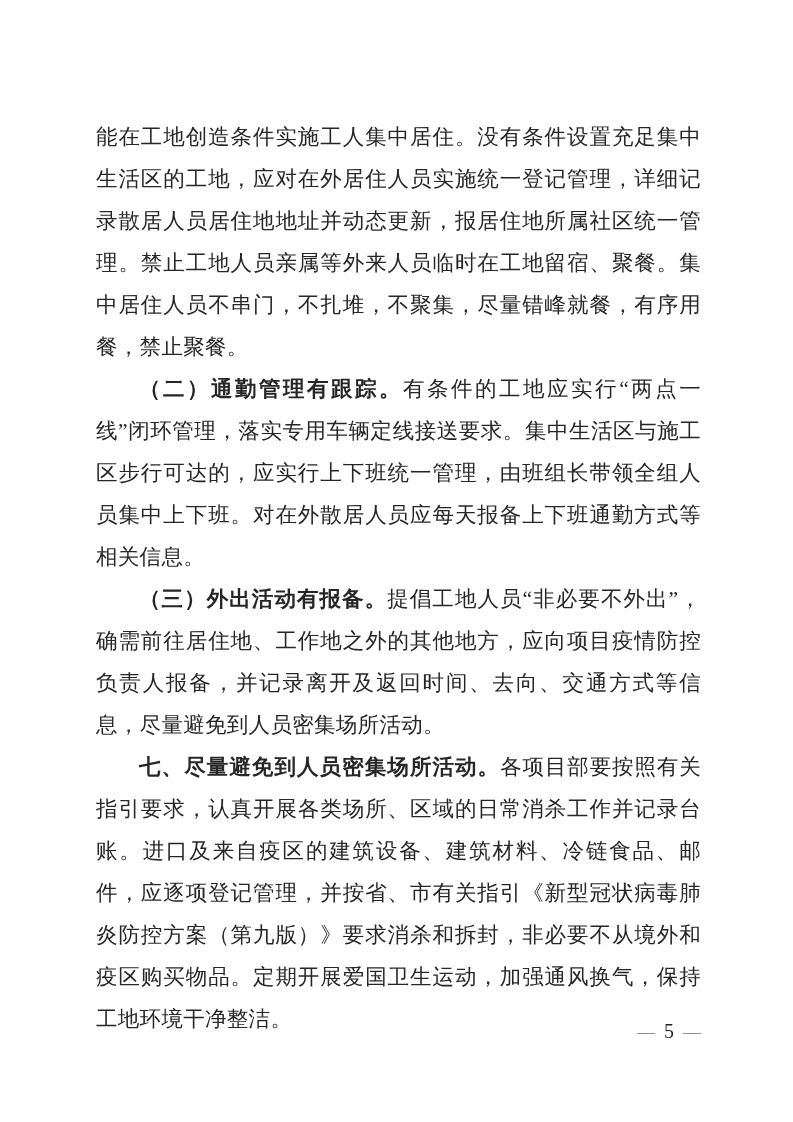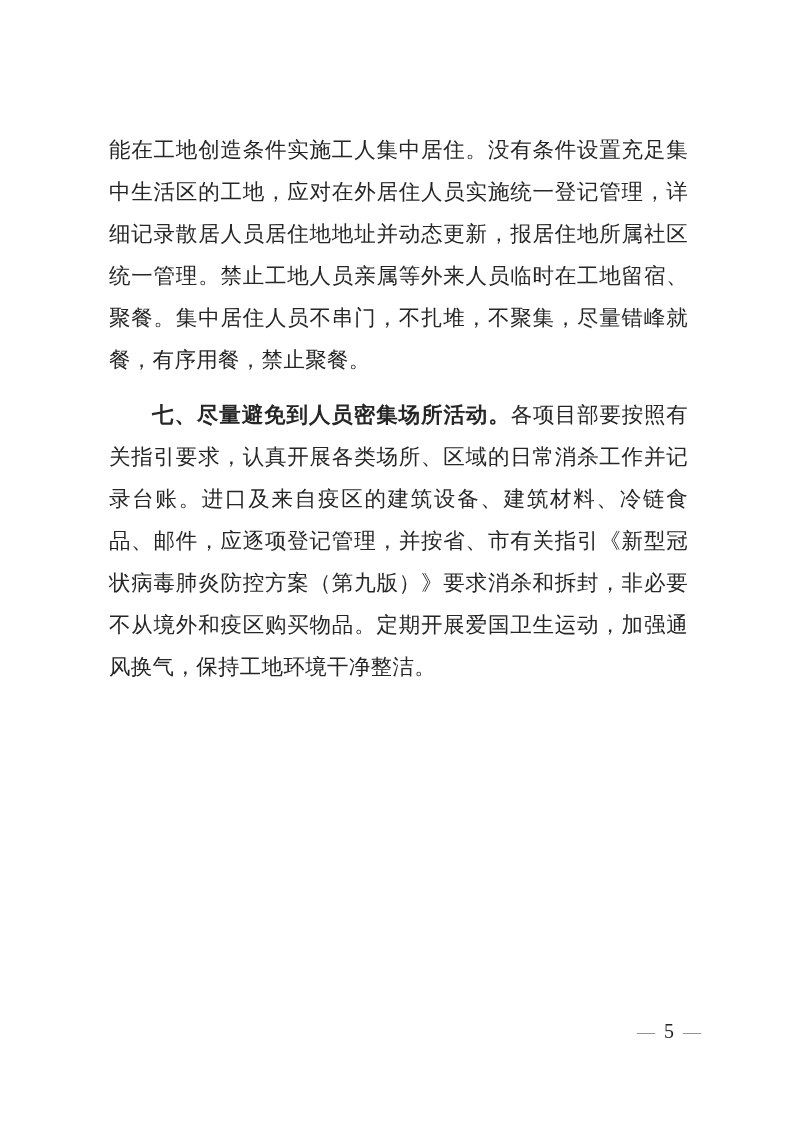--- a/index.html
+++ b/index.html
@@ -21,21 +21,21 @@
     top: 116px;
     width: 605px;
     font-size: 21.5px;
     line-height: 42px;
     color: #262626;
     text-align: justify;
     text-justify: inter-ideograph;
     letter-spacing: 0.3px;
   }
   .para {
-    margin: 13px;
+    margin: 0;
     padding: 0;
   }
   .para.indent {
     text-indent: 43px;
   }
   .lead-kai {
     font-weight: 700;
     font-family: "Liberation Serif", "DejaVu Serif", serif;
   }
   .lead-hei {
@@ -63,21 +63,23 @@
 </style>
 </head>
 <body>
 
 <div class="page">
 
   <div class="text-block">
 
     <p class="para"><span>能在工地创造条件实施工人集中居住。没有条件设置充足集中生活区的工地，应对在外居住人员实施统一登记管理，详细记录散居人员居住地地址并动态更新，报居住地所属社区统一管理。禁止工地人员亲属等外来人员临时在工地留宿、聚餐。集中居住人员不串门，不扎堆，不聚集，尽量错峰就餐，有序用餐，禁止聚餐。</span></p>
 
+    <p class="para indent"><span class="lead-kai">（二）通勤管理有跟踪。</span><span>有条件的工地应实行“两点一线”闭环管理，落实专用车辆定线接送要求。集中生活区与施工区步行可达的，应实行上下班统一管理，由班组长带领全组人员集中上下班。对在外散居人员应每天报备上下班通勤方式等相关信息。</span></p>
 
+    <p class="para indent"><span class="lead-kai">（三）外出活动有报备。</span><span>提倡工地人员“非必要不外出”，确需前往居住地、工作地之外的其他地方，应向项目疫情防控负责人报备，并记录离开及返回时间、去向、交通方式等信息，尽量避免到人员密集场所活动。</span></p>
 
     <p class="para indent"><span class="lead-hei">七、尽量避免到人员密集场所活动。</span><span>各项目部要按照有关指引要求，认真开展各类场所、区域的日常消杀工作并记录台账。进口及来自疫区的建筑设备、建筑材料、冷链食品、邮件，应逐项登记管理，并按省、市有关指引《新型冠状病毒肺炎防控方案（第九版）》要求消杀和拆封，非必要不从境外和疫区购买物品。定期开展爱国卫生运动，加强通风换气，保持工地环境干净整洁。</span></p>
 
   </div>
 
   <div class="page-footer"><span class="dash">—</span><span class="num">5</span><span class="dash">—</span></div>
 
 </div>
 
 </body></html>

